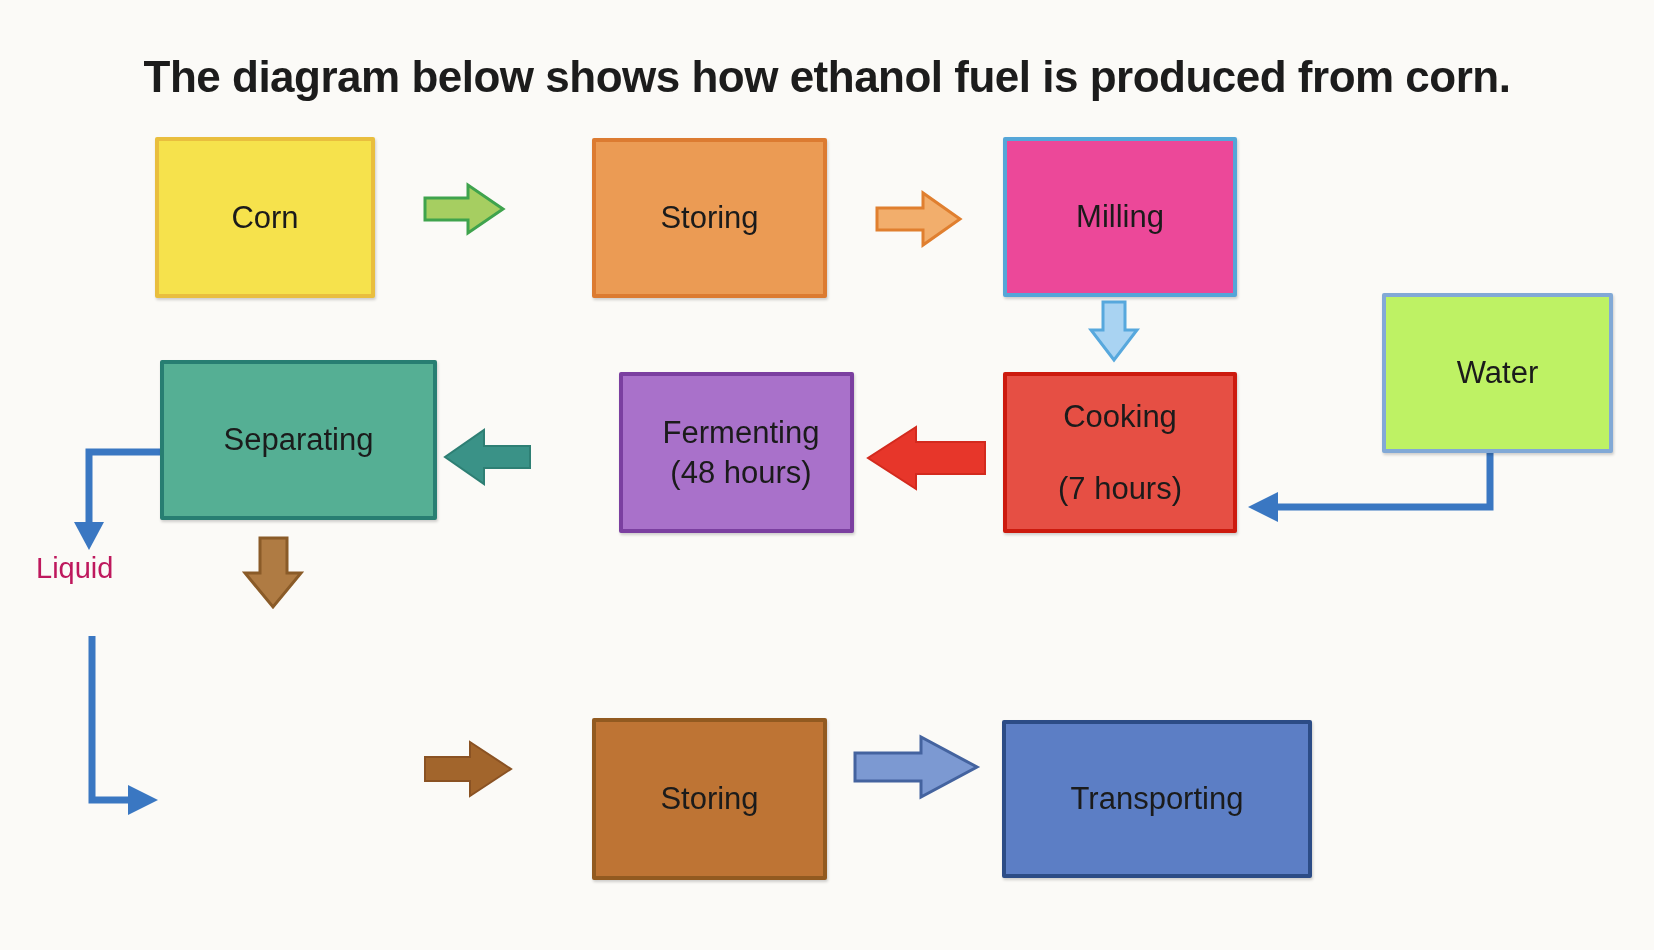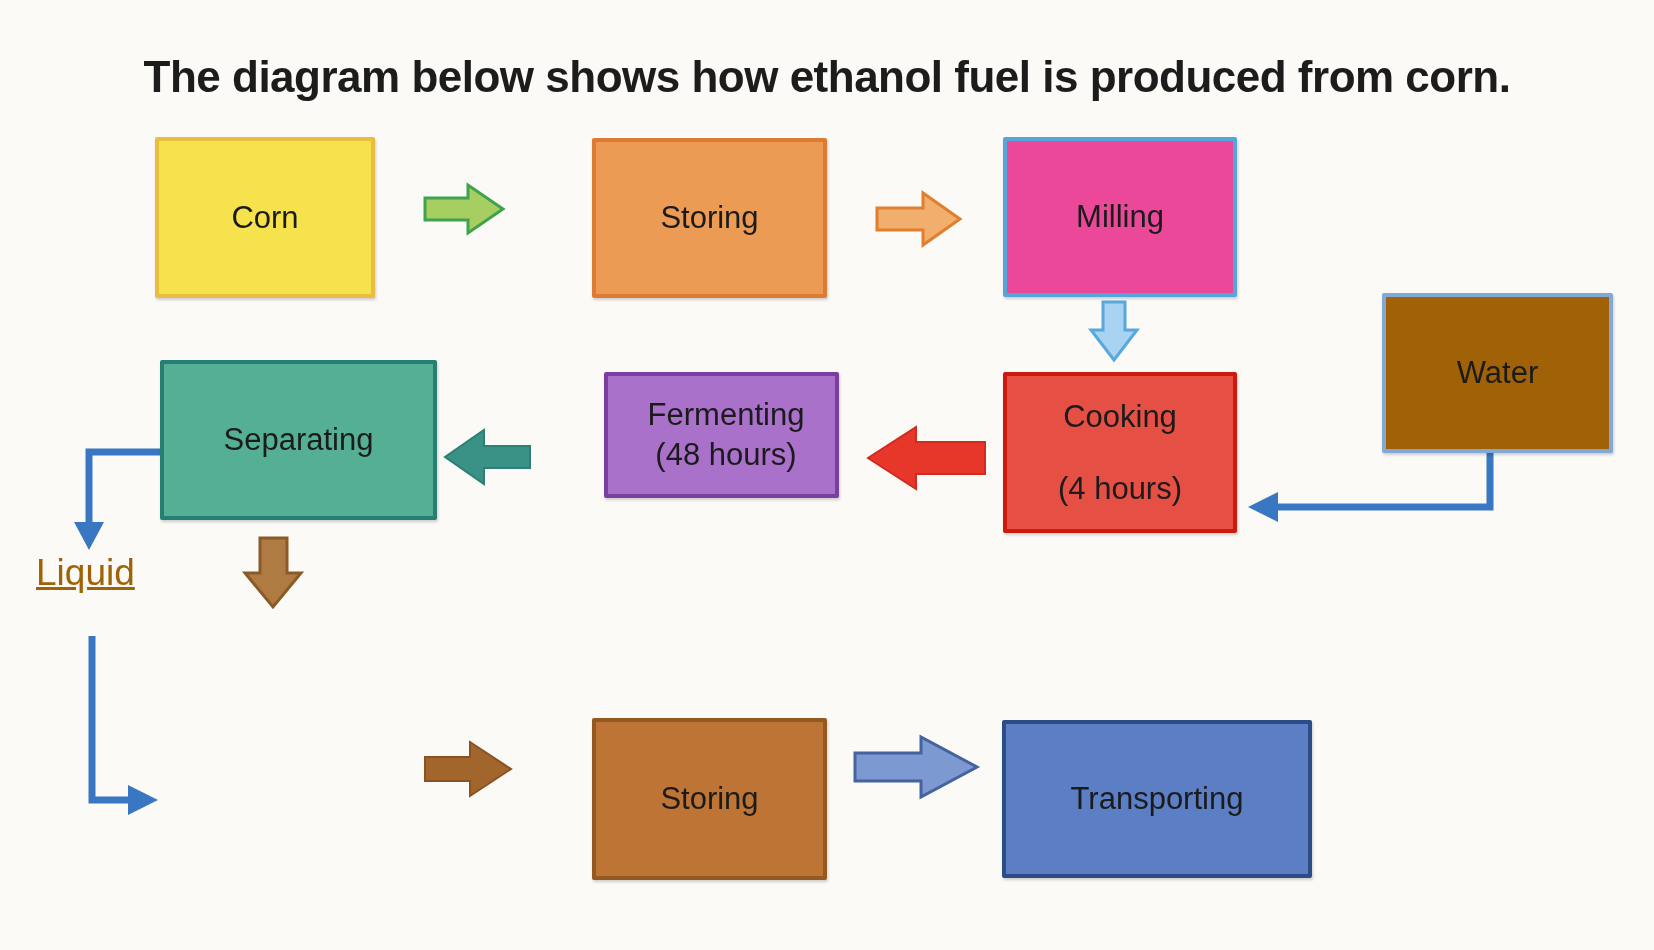--- a/index.html
+++ b/index.html
@@ -34,31 +34,30 @@
     box-shadow:1px 2px 3px rgba(0,0,0,0.18);
     border-radius:2px;
   }
   .box span{display:block;}
   .narrow{width:170px;margin:0 auto;}
   .b-corn        {left:155px;top:137px;width:220px;height:161px;}
   .b-storing1    {left:592px;top:138px;width:235px;height:160px;}
   .b-milling     {left:1003px;top:137px;width:234px;height:160px;}
   .b-water       {left:1382px;top:293px;width:231px;height:160px;}
   .b-separating  {left:160px;top:360px;width:277px;height:160px;}
-  .b-fermenting  {left:604px;top:372px;width:235px;height:126px;padding-left:9px;}
+  .b-fermenting  {left:619px;top:372px;width:235px;height:161px;padding-left:9px;}
   .b-cooking     {left:1003px;top:372px;width:234px;height:161px;}
   .b-purifying   {left:160px;top:718px;width:235px;height:164px;}
   .b-storing2    {left:592px;top:718px;width:235px;height:162px;}
   .b-transporting{left:1002px;top:720px;width:310px;height:158px;align-items:center;}
   .float-label{
     position:absolute;
-    color:#a16207;
-    font-size:37px;
+    color:#be185d;
+    font-size:29px;
     white-space:nowrap;
-    text-decoration:underline;
   }
   .l-liquid{left:36px;top:552px;}
   .l-solid {left:170px;top:616px;}
 </style>
 </head>
 <body>
 
 <div class="canvas" style="background-color: rgb(251, 250, 247);">
 
   <svg class="overlay" viewBox="0 0 1654 950" xmlns="http://www.w3.org/2000/svg">
@@ -90,36 +89,36 @@
   </div>
 
   <div class="box b-storing1" style="background-color: rgb(235, 155, 84); border-color: rgb(220, 123, 49);">
     <span>Storing</span>
   </div>
 
   <div class="box b-milling" style="background-color: #ec4899; border-color: rgb(85, 166, 216);">
     <span>Milling</span>
   </div>
 
-  <div class="box b-water" style="background-color: #a16207; border-color: rgb(130, 169, 214);">
+  <div class="box b-water" style="background-color: #bef264; border-color: rgb(130, 169, 214);">
     <span>Water</span>
   </div>
 
   <div class="box b-separating" style="background-color: rgb(85, 175, 148); border-color: rgb(39, 126, 114);">
     <span>Separating</span>
   </div>
 
   <div class="box b-fermenting" style="background-color: rgb(169, 113, 202); border-color: rgb(123, 63, 160);">
     <span>Fermenting</span>
     <span>(48 hours)</span>
   </div>
 
   <div class="box b-cooking" style="background-color: rgb(230, 79, 68); border-color: rgb(204, 26, 14); gap: 32px;">
     <span>Cooking</span>
-    <span>(4 hours)</span>
+    <span>(7 hours)</span>
   </div>
 
 
   <div class="box b-storing2" style="background-color: rgb(190, 116, 52); border-color: rgb(146, 90, 32);">
     <span>Storing</span>
   </div>
 
   <div class="box b-transporting" style="background-color: rgb(92, 126, 197); border-color: rgb(44, 76, 134);">
     <span>Transporting</span>
   </div>

